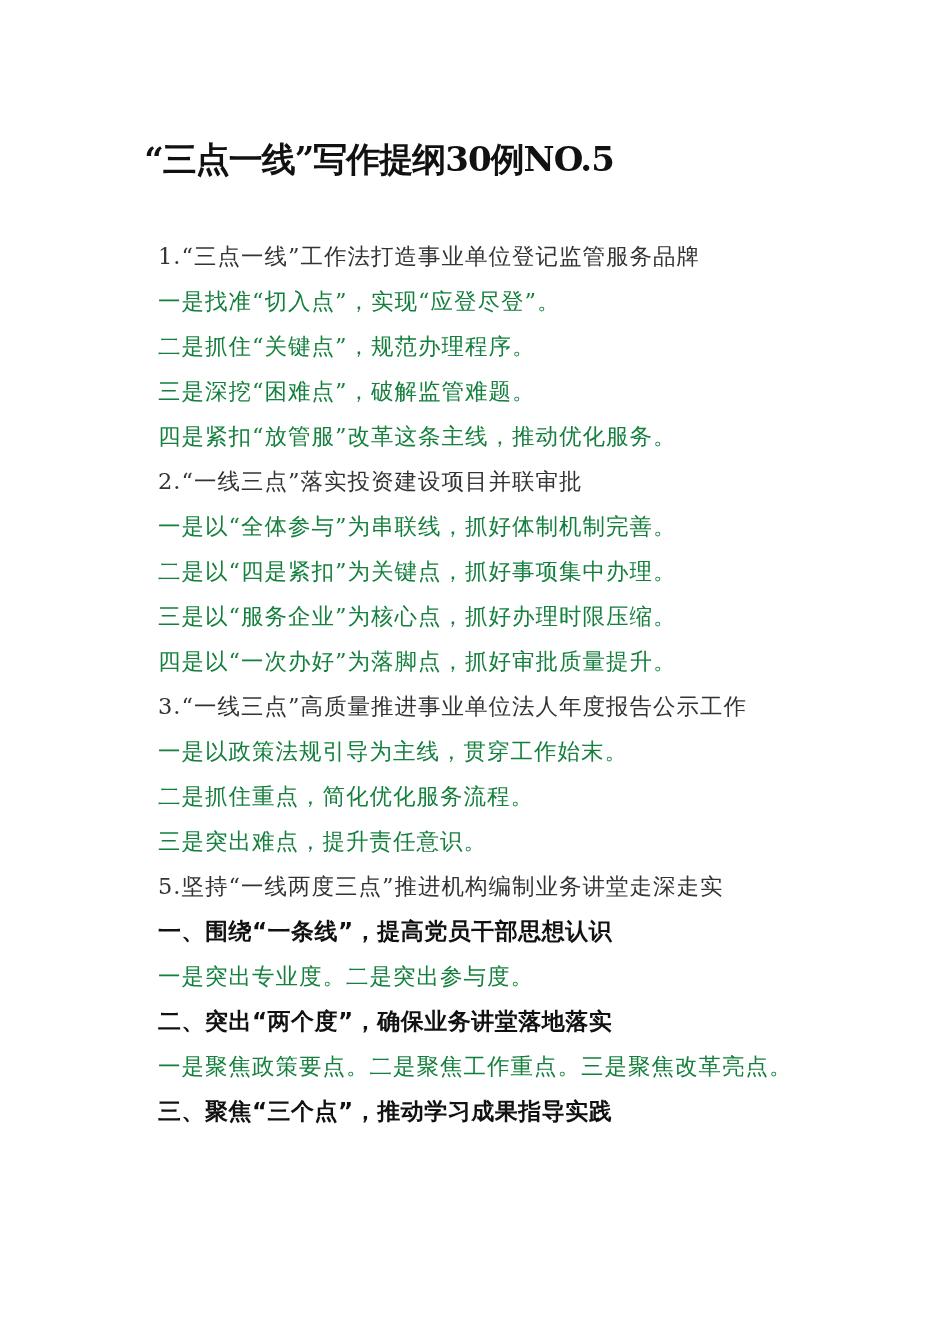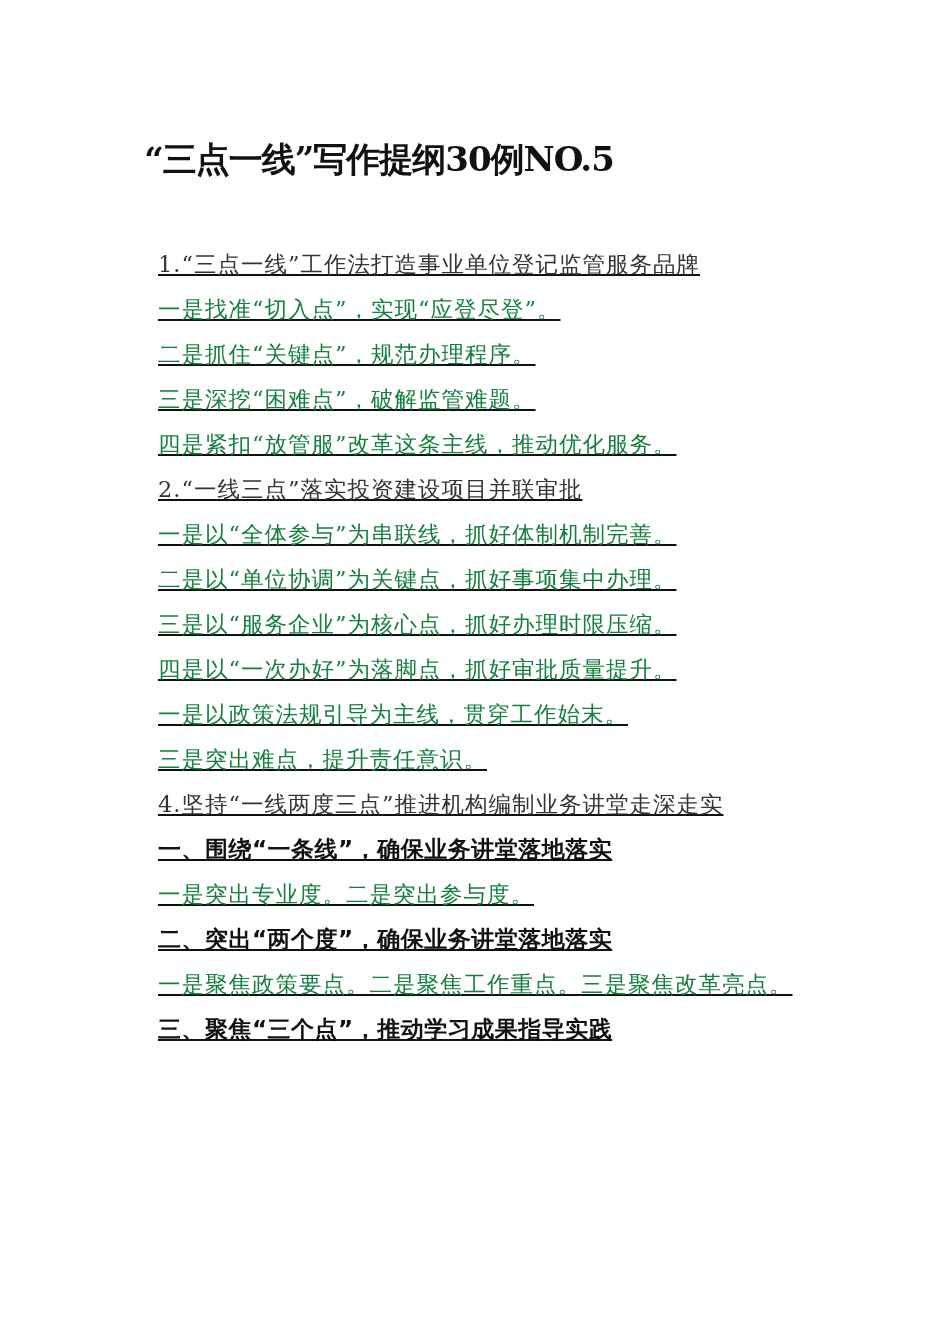--- a/index.html
+++ b/index.html
@@ -31,23 +31,22 @@
     font-family: "DejaVu Serif", "Liberation Serif", serif;
     font-weight: bold;
     font-size: 34px;
     line-height: 50px;
     letter-spacing: -1px;
     color: #111;
   }
   .content {
     position: absolute;
     left: 158px;
-    top: 242px;
+    top: 234px;
     width: 720px;
-    text-decoration: underline;
   }
   .line {
     height: 45px;
     line-height: 45px;
     white-space: nowrap;
     font-family: "DejaVu Serif", "Liberation Serif", serif;
     font-size: 22.5px;
     color: #15803d;
     letter-spacing: 1px;
   }
@@ -72,27 +71,29 @@
   <div class="content">
 
     <div class="line heading-num">1.“三点一线”工作法打造事业单位登记监管服务品牌</div>
     <div class="line">一是找准“切入点”，实现“应登尽登”。</div>
     <div class="line">二是抓住“关键点”，规范办理程序。</div>
     <div class="line">三是深挖“困难点”，破解监管难题。</div>
     <div class="line">四是紧扣“放管服”改革这条主线，推动优化服务。</div>
 
     <div class="line heading-num">2.“一线三点”落实投资建设项目并联审批</div>
     <div class="line">一是以“全体参与”为串联线，抓好体制机制完善。</div>
-    <div class="line">二是以“单位协调”为关键点，抓好事项集中办理。</div>
+    <div class="line">二是以“四是紧扣”为关键点，抓好事项集中办理。</div>
     <div class="line">三是以“服务企业”为核心点，抓好办理时限压缩。</div>
     <div class="line">四是以“一次办好”为落脚点，抓好审批质量提升。</div>
 
+    <div class="line heading-num">3.“一线三点”高质量推进事业单位法人年度报告公示工作</div>
     <div class="line">一是以政策法规引导为主线，贯穿工作始末。</div>
+    <div class="line">二是抓住重点，简化优化服务流程。</div>
     <div class="line">三是突出难点，提升责任意识。</div>
 
-    <div class="line heading-num">4.坚持“一线两度三点”推进机构编制业务讲堂走深走实</div>
-    <div class="line bold">一、围绕“一条线”，确保业务讲堂落地落实</div>
+    <div class="line heading-num">5.坚持“一线两度三点”推进机构编制业务讲堂走深走实</div>
+    <div class="line bold">一、围绕“一条线”，提高党员干部思想认识</div>
     <div class="line">一是突出专业度。二是突出参与度。</div>
     <div class="line bold">二、突出“两个度”，确保业务讲堂落地落实</div>
     <div class="line">一是聚焦政策要点。二是聚焦工作重点。三是聚焦改革亮点。</div>
     <div class="line bold">三、聚焦“三个点”，推动学习成果指导实践</div>
   </div>
 </div>
 
 </body></html>

